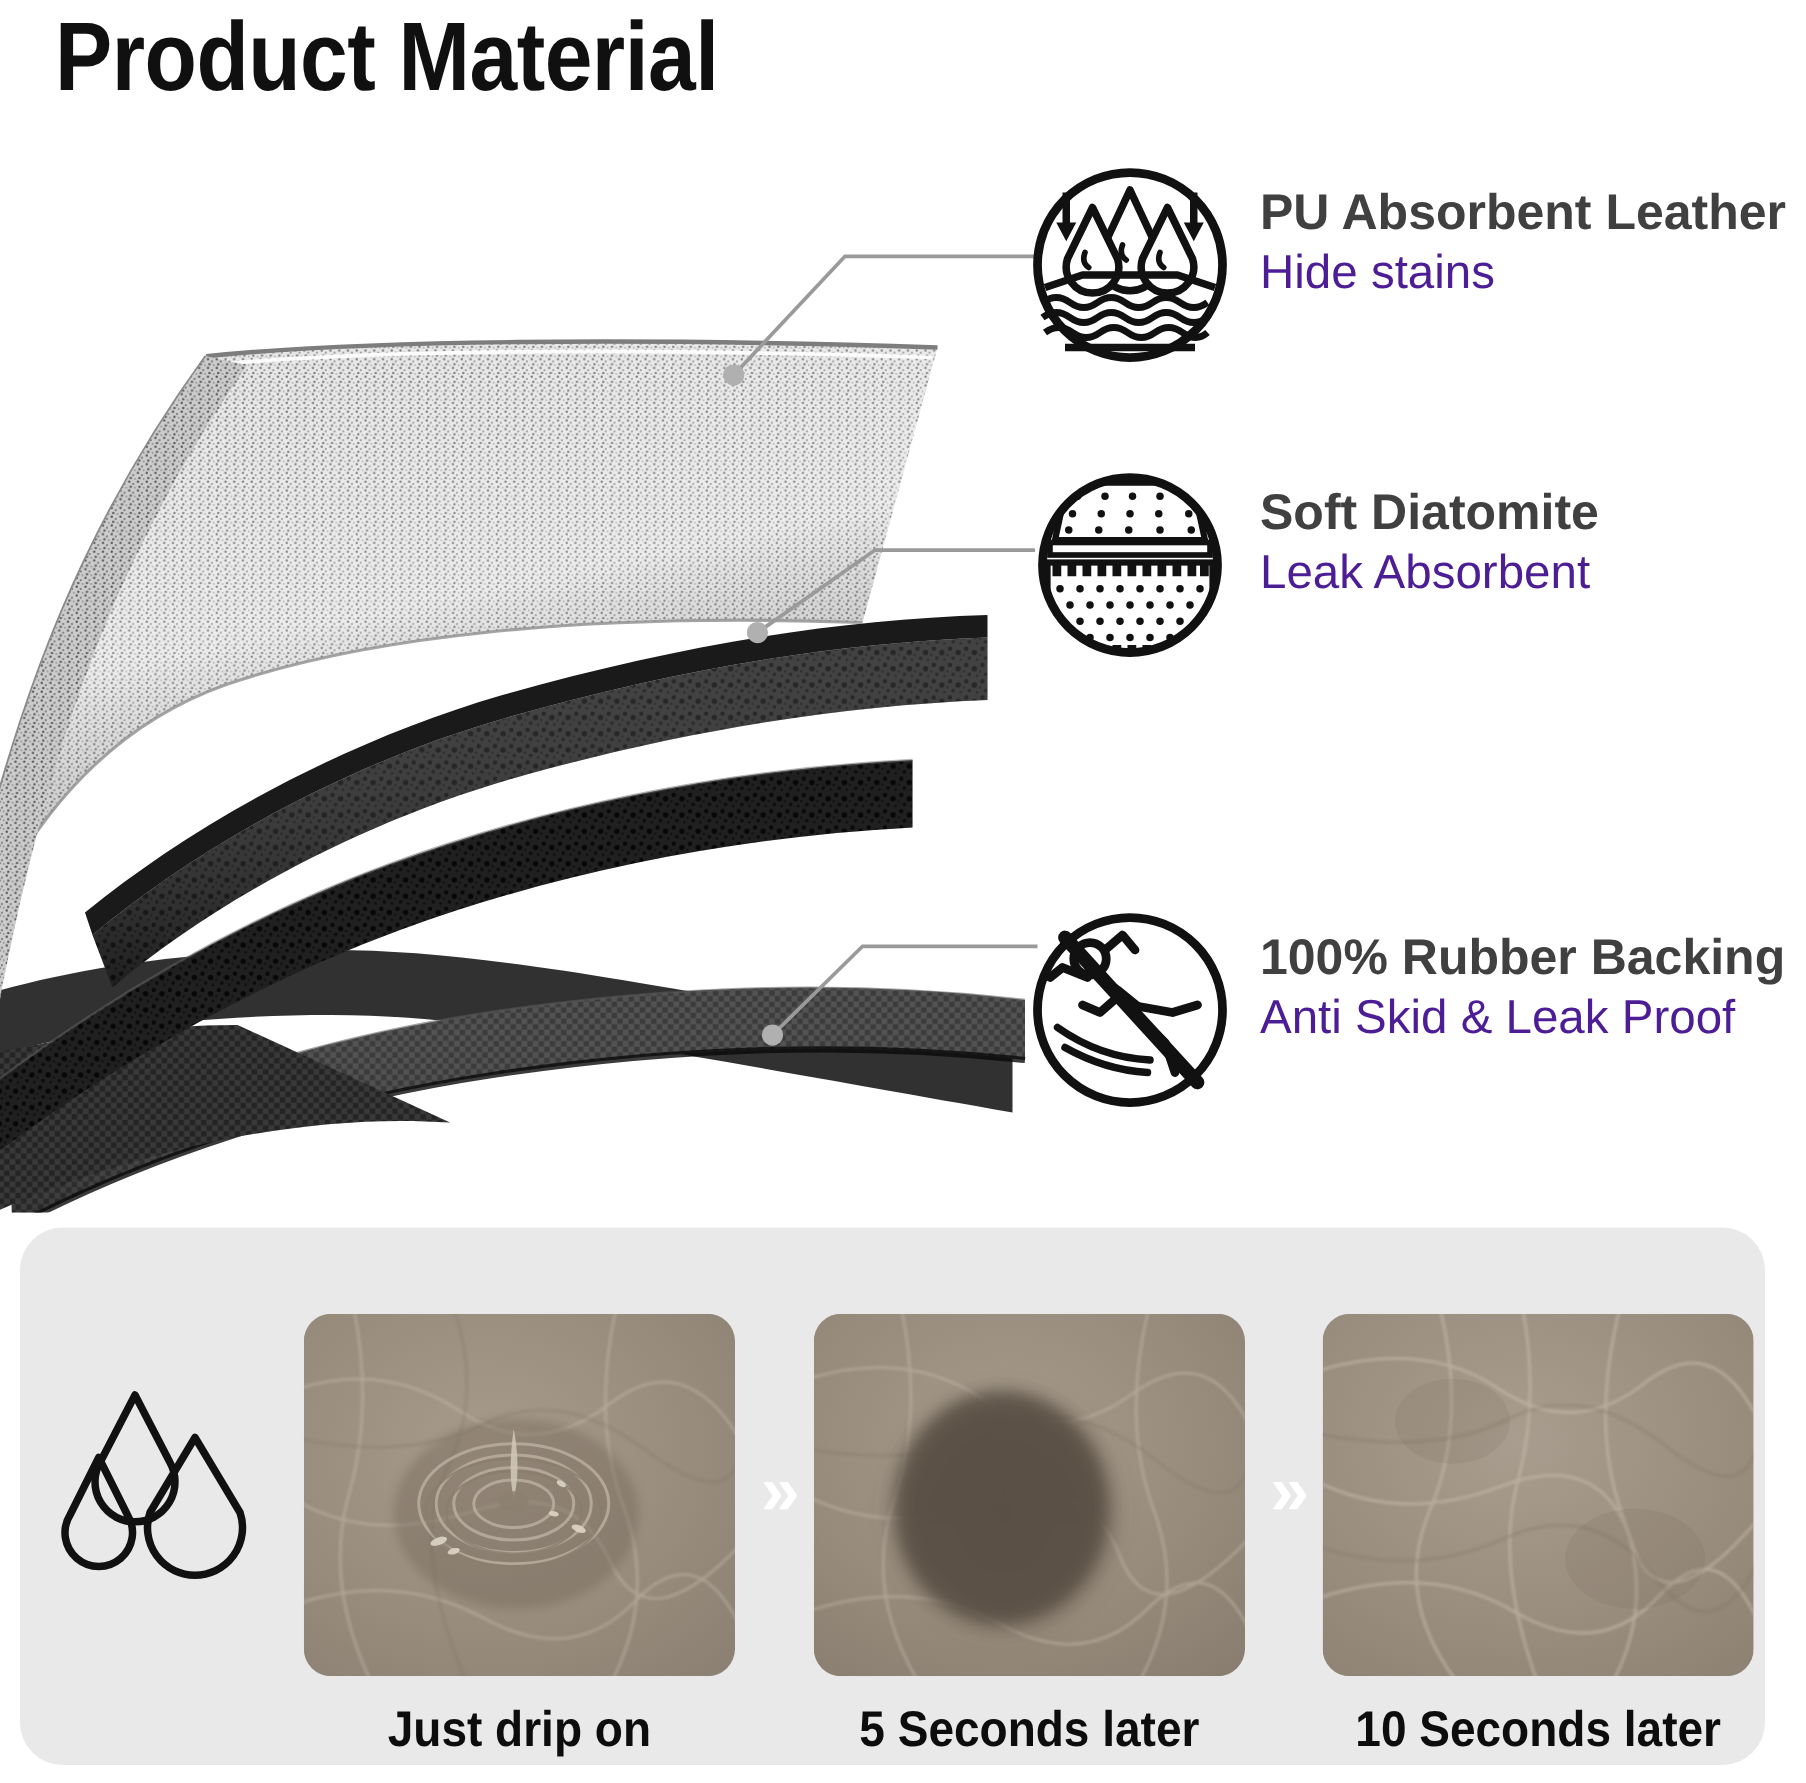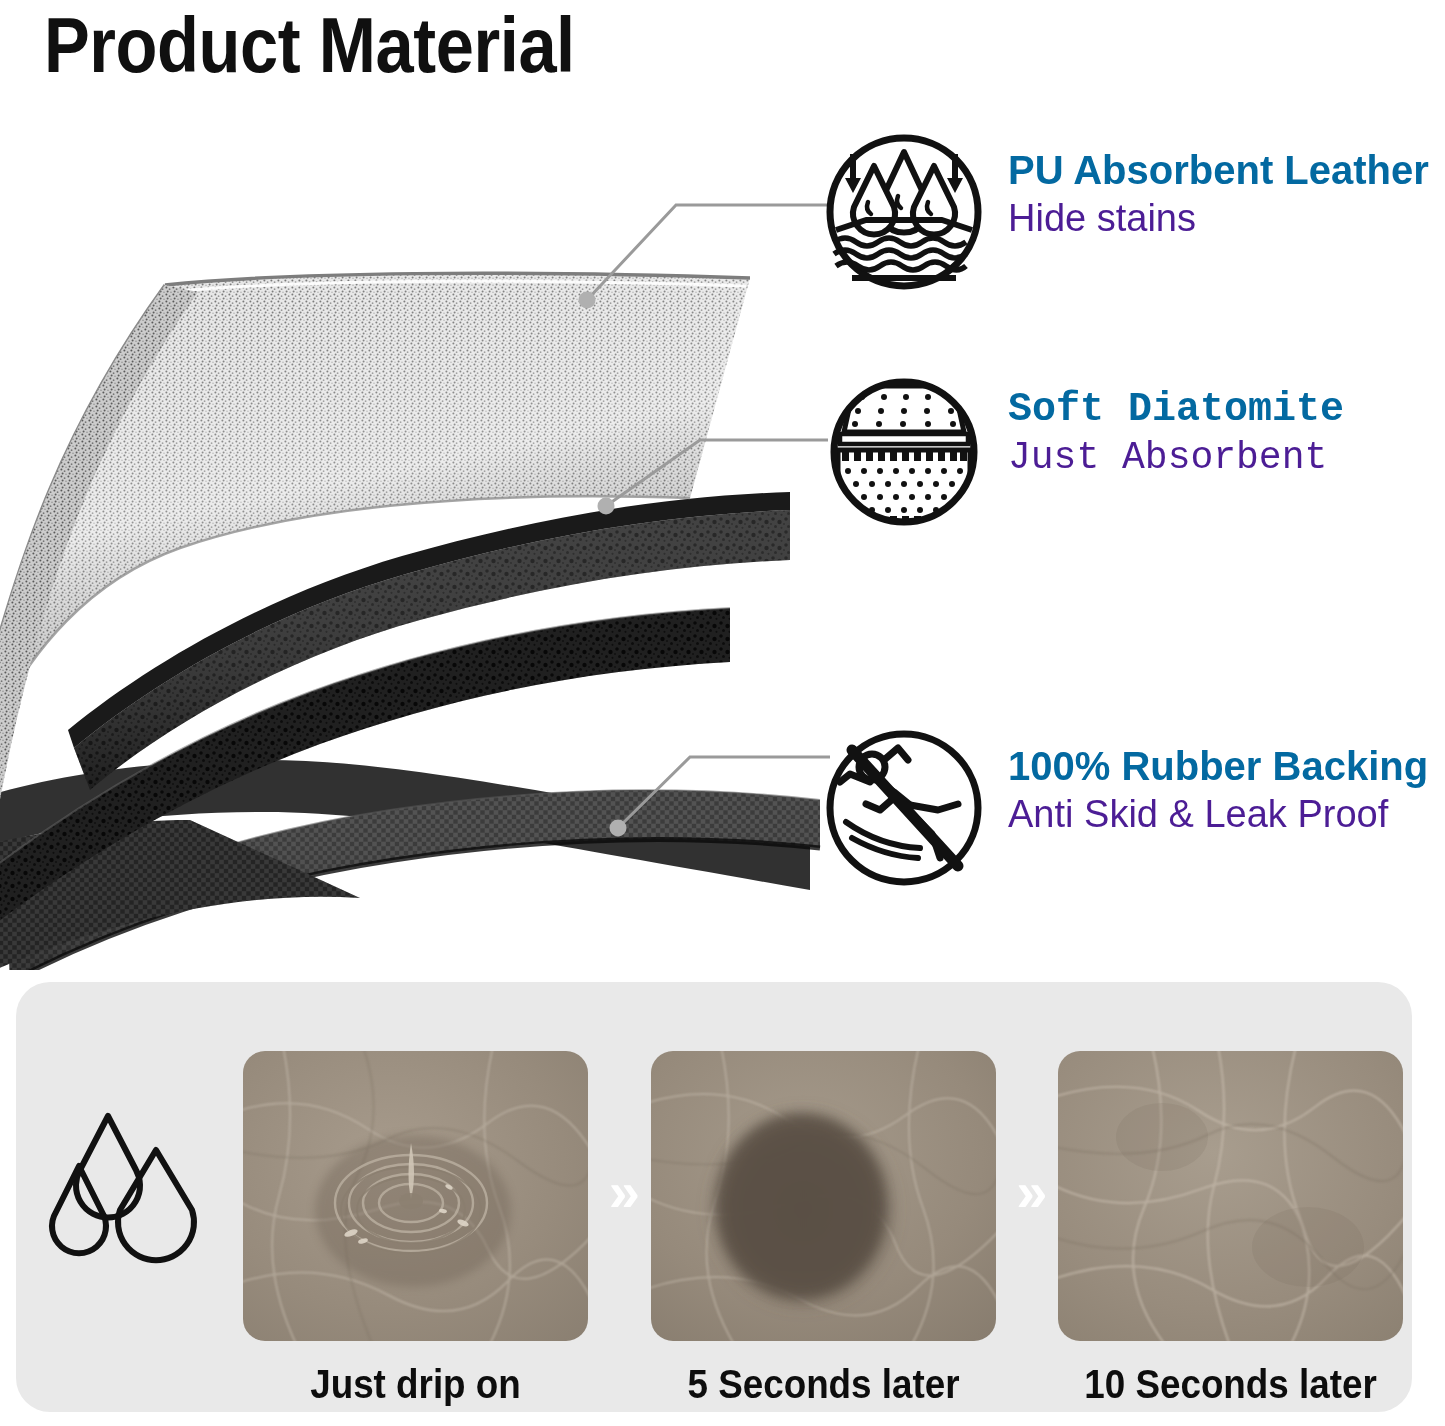--- a/index.html
+++ b/index.html
@@ -52,38 +52,38 @@
   }
 
   
   .feature {
     position: absolute;
     display: flex;
     align-items: flex-start;
     gap: 22px;
   }
   .feature-1 { left: 822px; top: 130px; }
-  .feature-2 { left: 822px; top: 370px; font-family: Liberation Mono, monospace; }
+  .feature-2 { left: 822px; top: 370px; }
   .feature-3 { left: 822px; top: 726px; }
 
   .feature-icon {
     width: 164px;
     height: 164px;
     flex: 0 0 164px;
   }
   .feature-icon svg { display: block; }
 
   .feature-text {
     padding-top: 16px;
   }
   .feature-title {
     font-size: 40px;
     line-height: 48px;
     font-weight: bold;
-    color: #0369a1;
+    color: #404040;
     white-space: nowrap;
   }
   .feature-sub {
     font-size: 38px;
     line-height: 48px;
     font-weight: normal;
     color: #4c1d95;
     white-space: nowrap;
   }
 
@@ -419,21 +419,21 @@
           <rect x="116" y="146" width="7" height="9"></rect>
             <rect x="128" y="146" width="7" height="9"></rect>
           <rect x="138" y="146" width="7" height="9"></rect>
         </g>
       </g>
       <circle cx="82" cy="82" r="70" fill="none" stroke="#111" stroke-width="7"></circle>
     </svg>
   </div>
   <div class="feature-text">
     <div class="feature-title">Soft Diatomite</div>
-    <div class="feature-sub">Just Absorbent</div>
+    <div class="feature-sub">Leak Absorbent</div>
   </div>
 </div>
 
 <div class="feature feature-3">
   <div class="feature-icon">
     <svg width="164" height="164" viewBox="0 0 164 164" xmlns="http://www.w3.org/2000/svg">
       <circle cx="82" cy="82" r="74" fill="none" stroke="#111" stroke-width="7"></circle>
       <g fill="none" stroke="#111" stroke-width="7" stroke-linecap="round" stroke-linejoin="round">
 
         <circle cx="50" cy="41" r="13"></circle>

